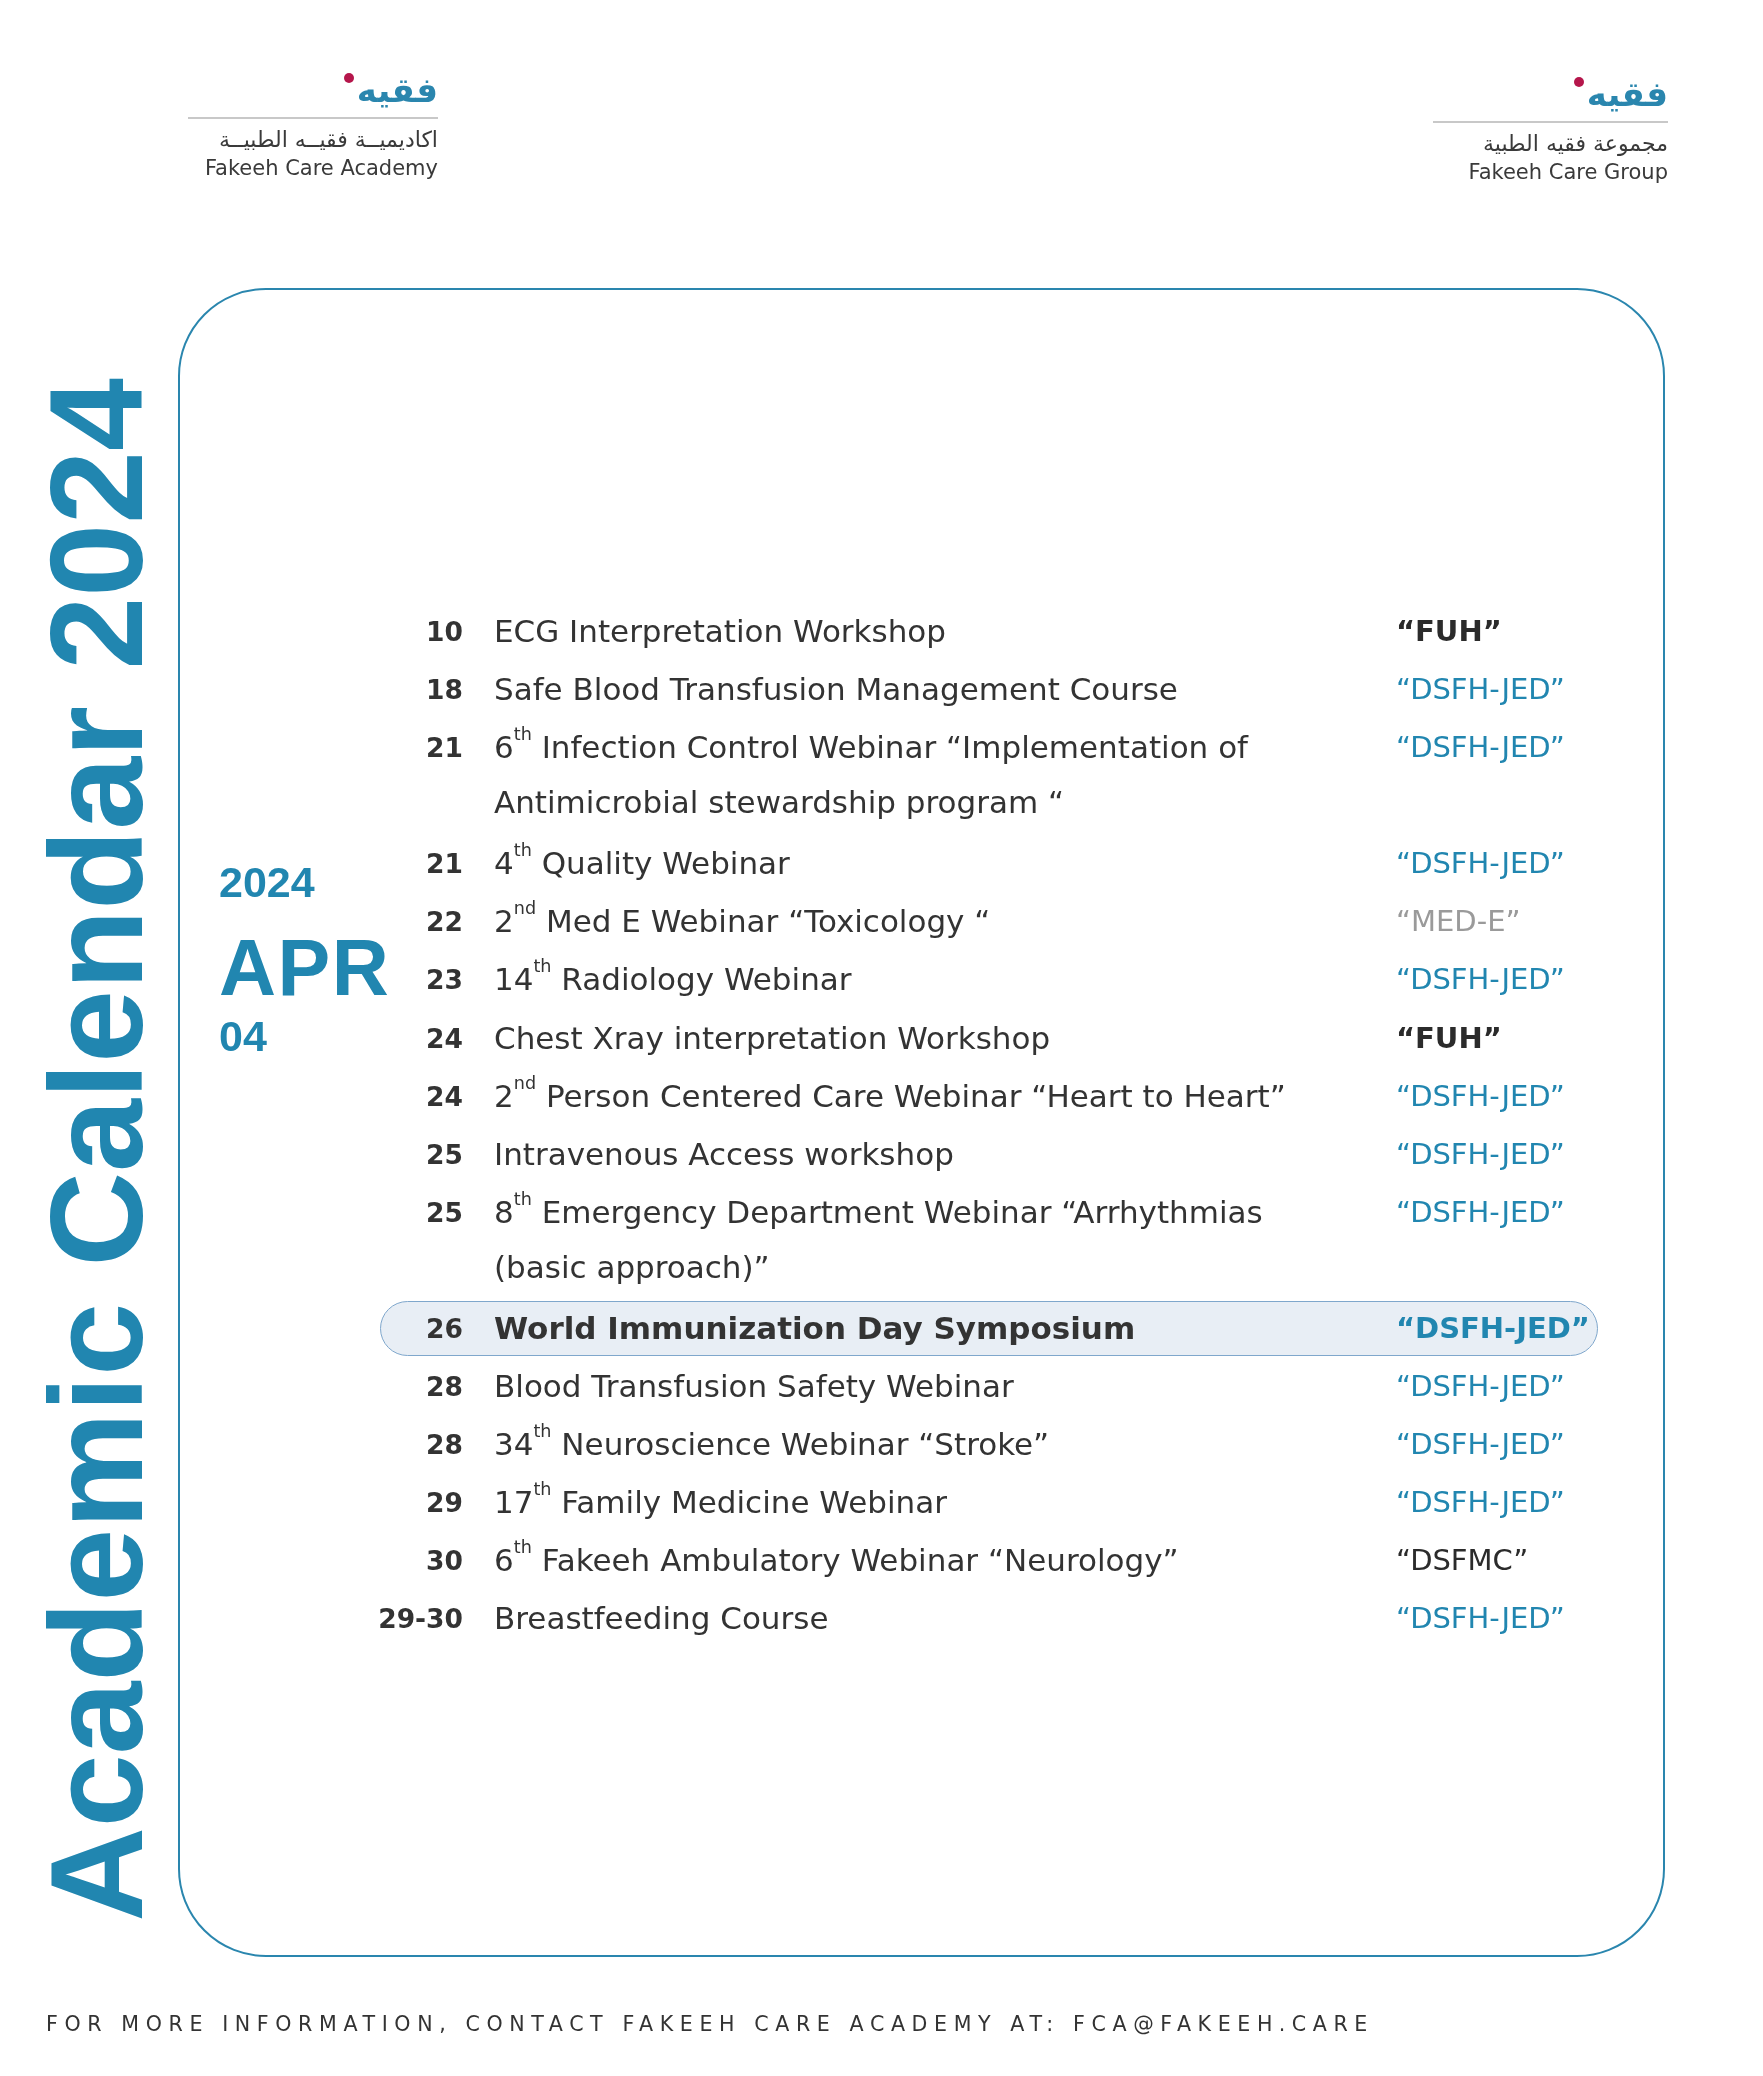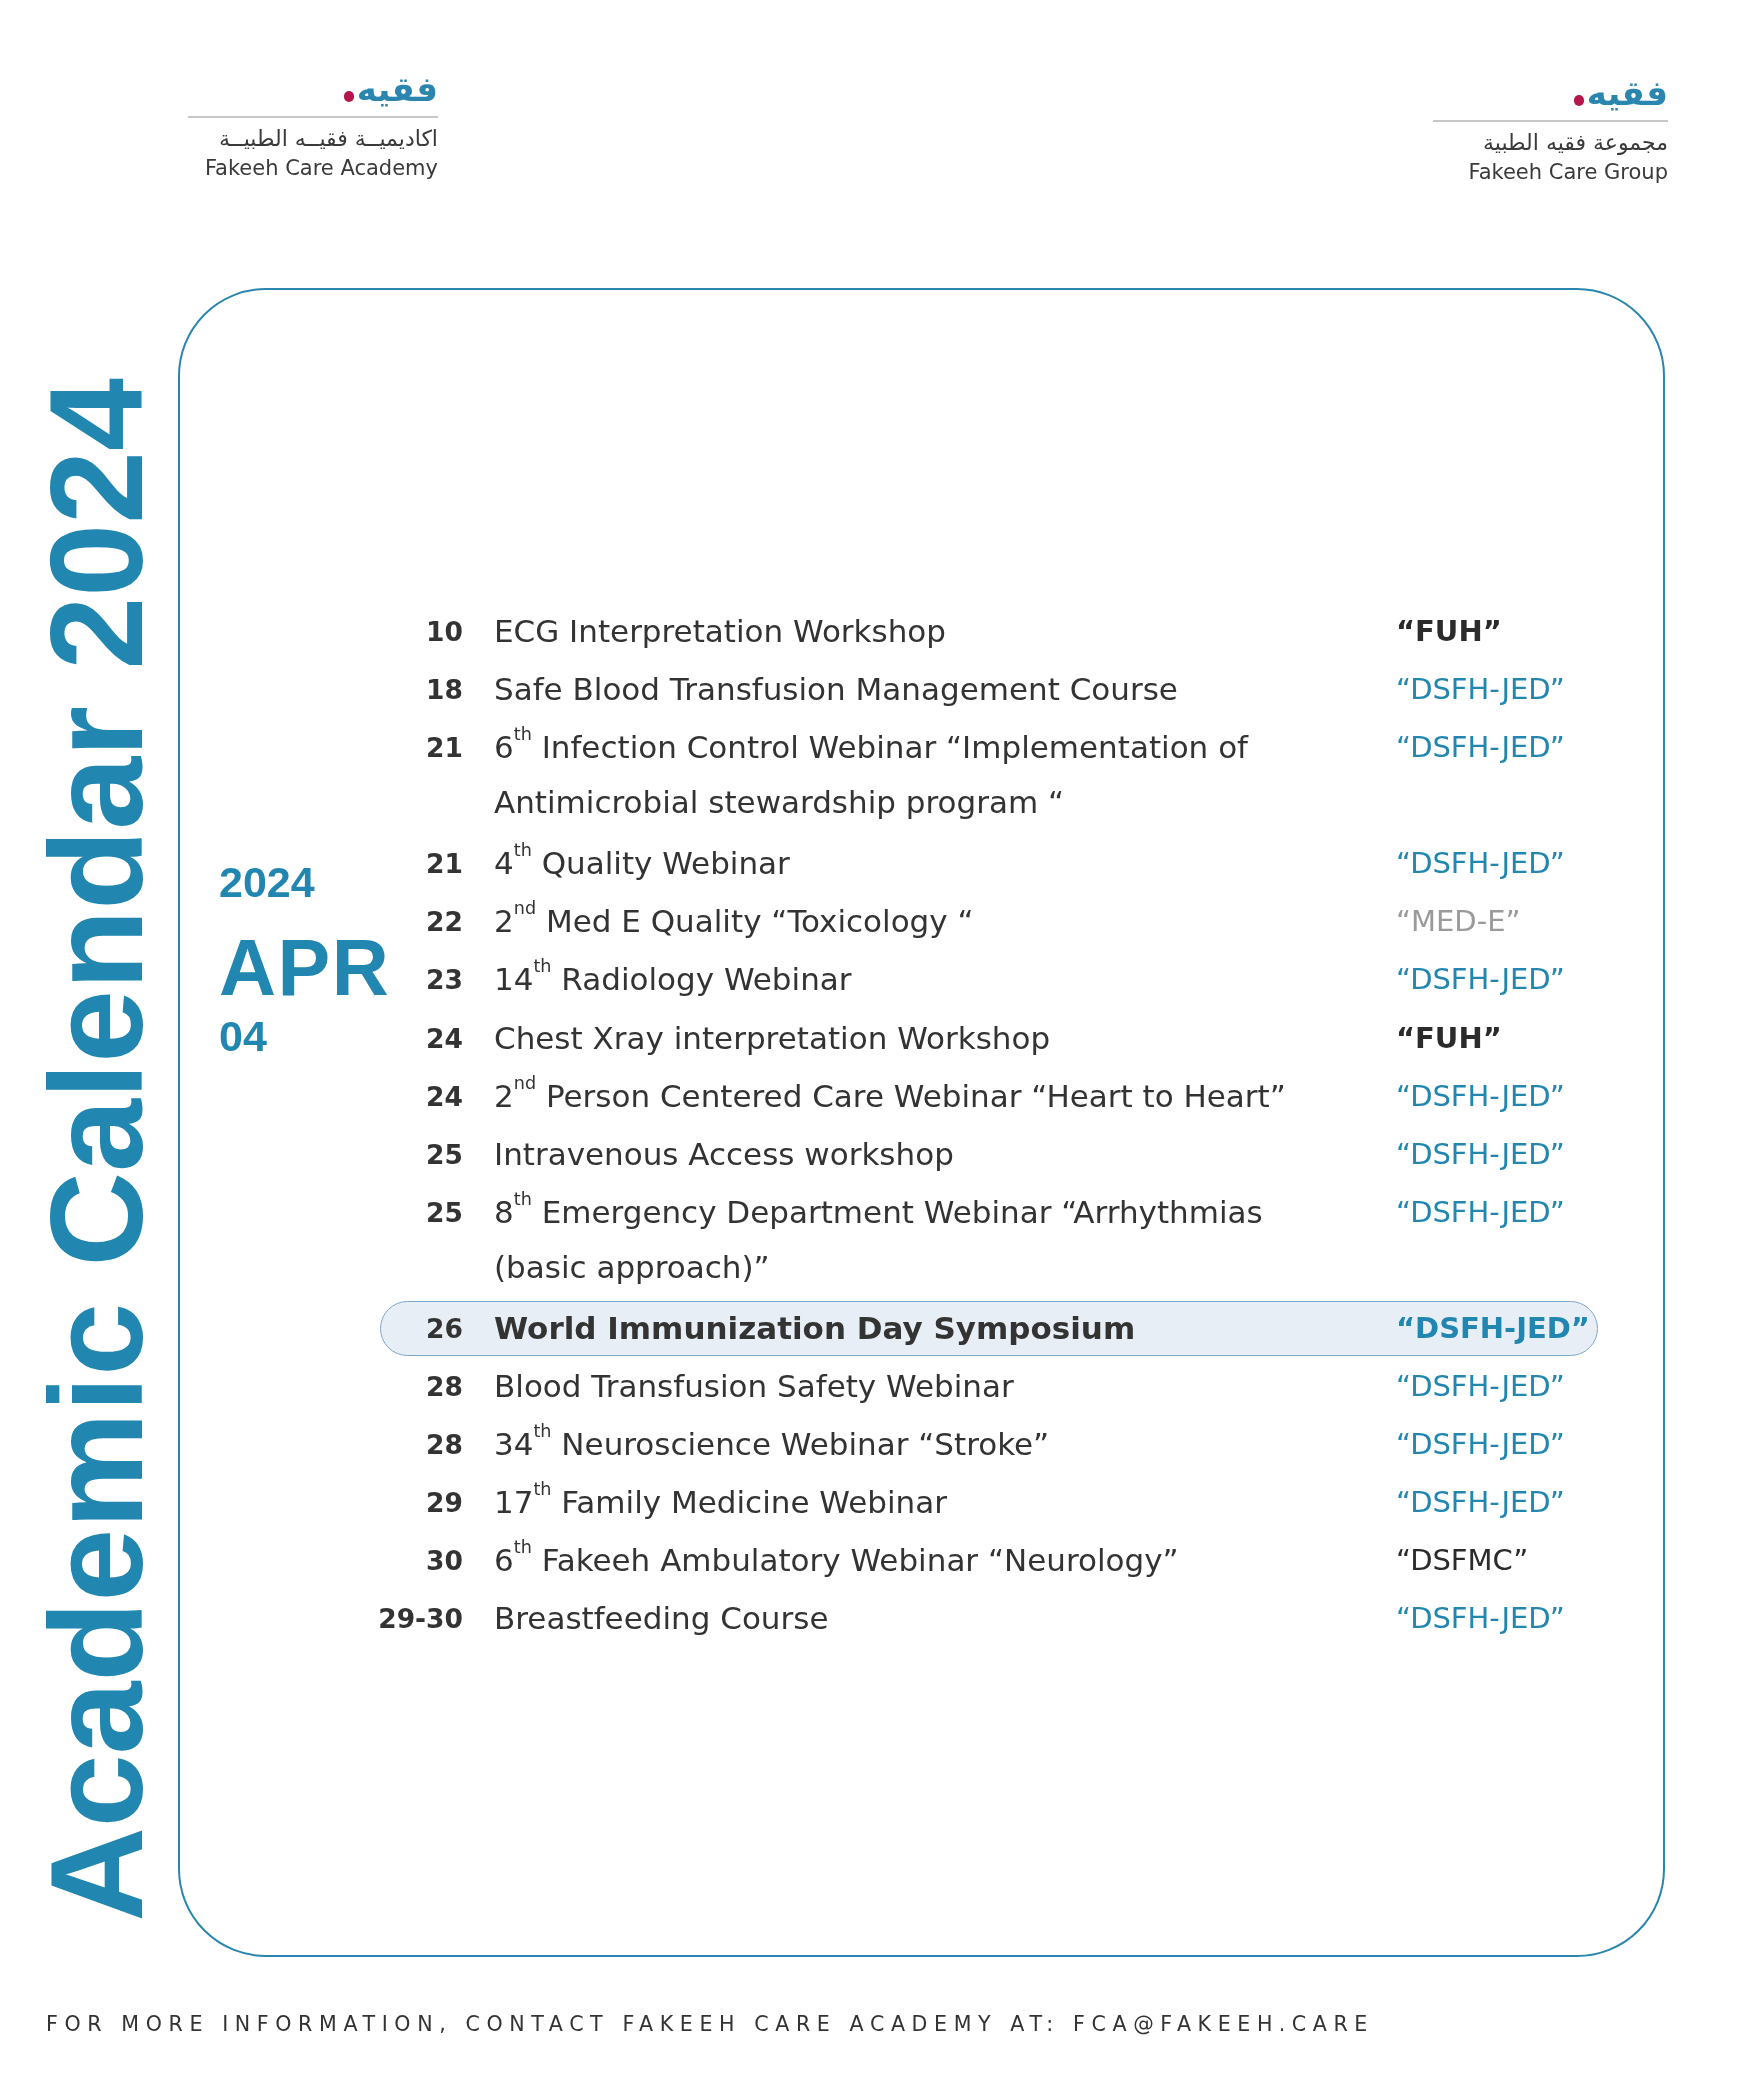--- a/index.html
+++ b/index.html
@@ -3,21 +3,21 @@
 <meta charset="utf-8">
 <style>
   html, body { margin:0; padding:0; }
   body {
     width:1764px; height:2077px; position:relative; overflow:hidden;
     background:#ffffff; font-family:"Liberation Sans", sans-serif; color:#333333;
   }
   .logo-block { position:absolute; text-align:right; }
   .logo-block .brand {
     font-family:"DejaVu Sans", sans-serif; font-weight:bold; font-size:34px;
-    color:#2a86ae; line-height:1; display:inline-flex; align-items:flex-end; gap:2.9px;
+    color:#2a86ae; line-height:1; display:inline-flex; gap:2.9px;
   }
   .logo-block .brand .dot {
     display:inline-block; width:10.3px; height:10.3px; border-radius:50%;
     background:#b5164b; margin-bottom:4.4px;
   }
   .logo-block .rule { height:1.5px; background:#c8c8c8; margin:10.3px 0 7.3px 0; }
   .logo-block .ar { font-family:"DejaVu Sans", sans-serif; font-size:22px; color:#3a3a3a; direction:rtl; line-height:1.3; }
   .logo-block .en { font-family:"DejaVu Sans", sans-serif; font-size:21px; color:#3a3a3a; line-height:1.4; }
   #logo-left { left:188px; top:72px; width:250px; }
   #logo-right { left:1433px; top:76px; width:235px; }
@@ -121,21 +121,21 @@
       <span class="title"><span>6</span><sup>th</sup><span> Infection Control Webinar “Implementation of</span><span class="line2">Antimicrobial stewardship program “</span></span>
       <span class="venue blue">“DSFH-JED”</span>
     </div>
     <div class="row" style="top: 838px;">
       <span class="date">21</span>
       <span class="title"><span>4</span><sup>th</sup><span> Quality Webinar</span></span>
       <span class="venue blue">“DSFH-JED”</span>
     </div>
     <div class="row" style="top: 896px;">
       <span class="date">22</span>
-      <span class="title"><span>2</span><sup>nd</sup><span> Med E Quality “Toxicology “</span></span>
+      <span class="title"><span>2</span><sup>nd</sup><span> Med E Webinar “Toxicology “</span></span>
       <span class="venue gray">“MED-E”</span>
     </div>
     <div class="row" style="top: 954px;">
       <span class="date">23</span>
       <span class="title"><span>14</span><sup>th</sup><span> Radiology Webinar</span></span>
       <span class="venue blue">“DSFH-JED”</span>
     </div>
     <div class="row" style="top: 1013px;">
       <span class="date">24</span>
       <span class="title"><span>Chest Xray interpretation Workshop</span></span>

